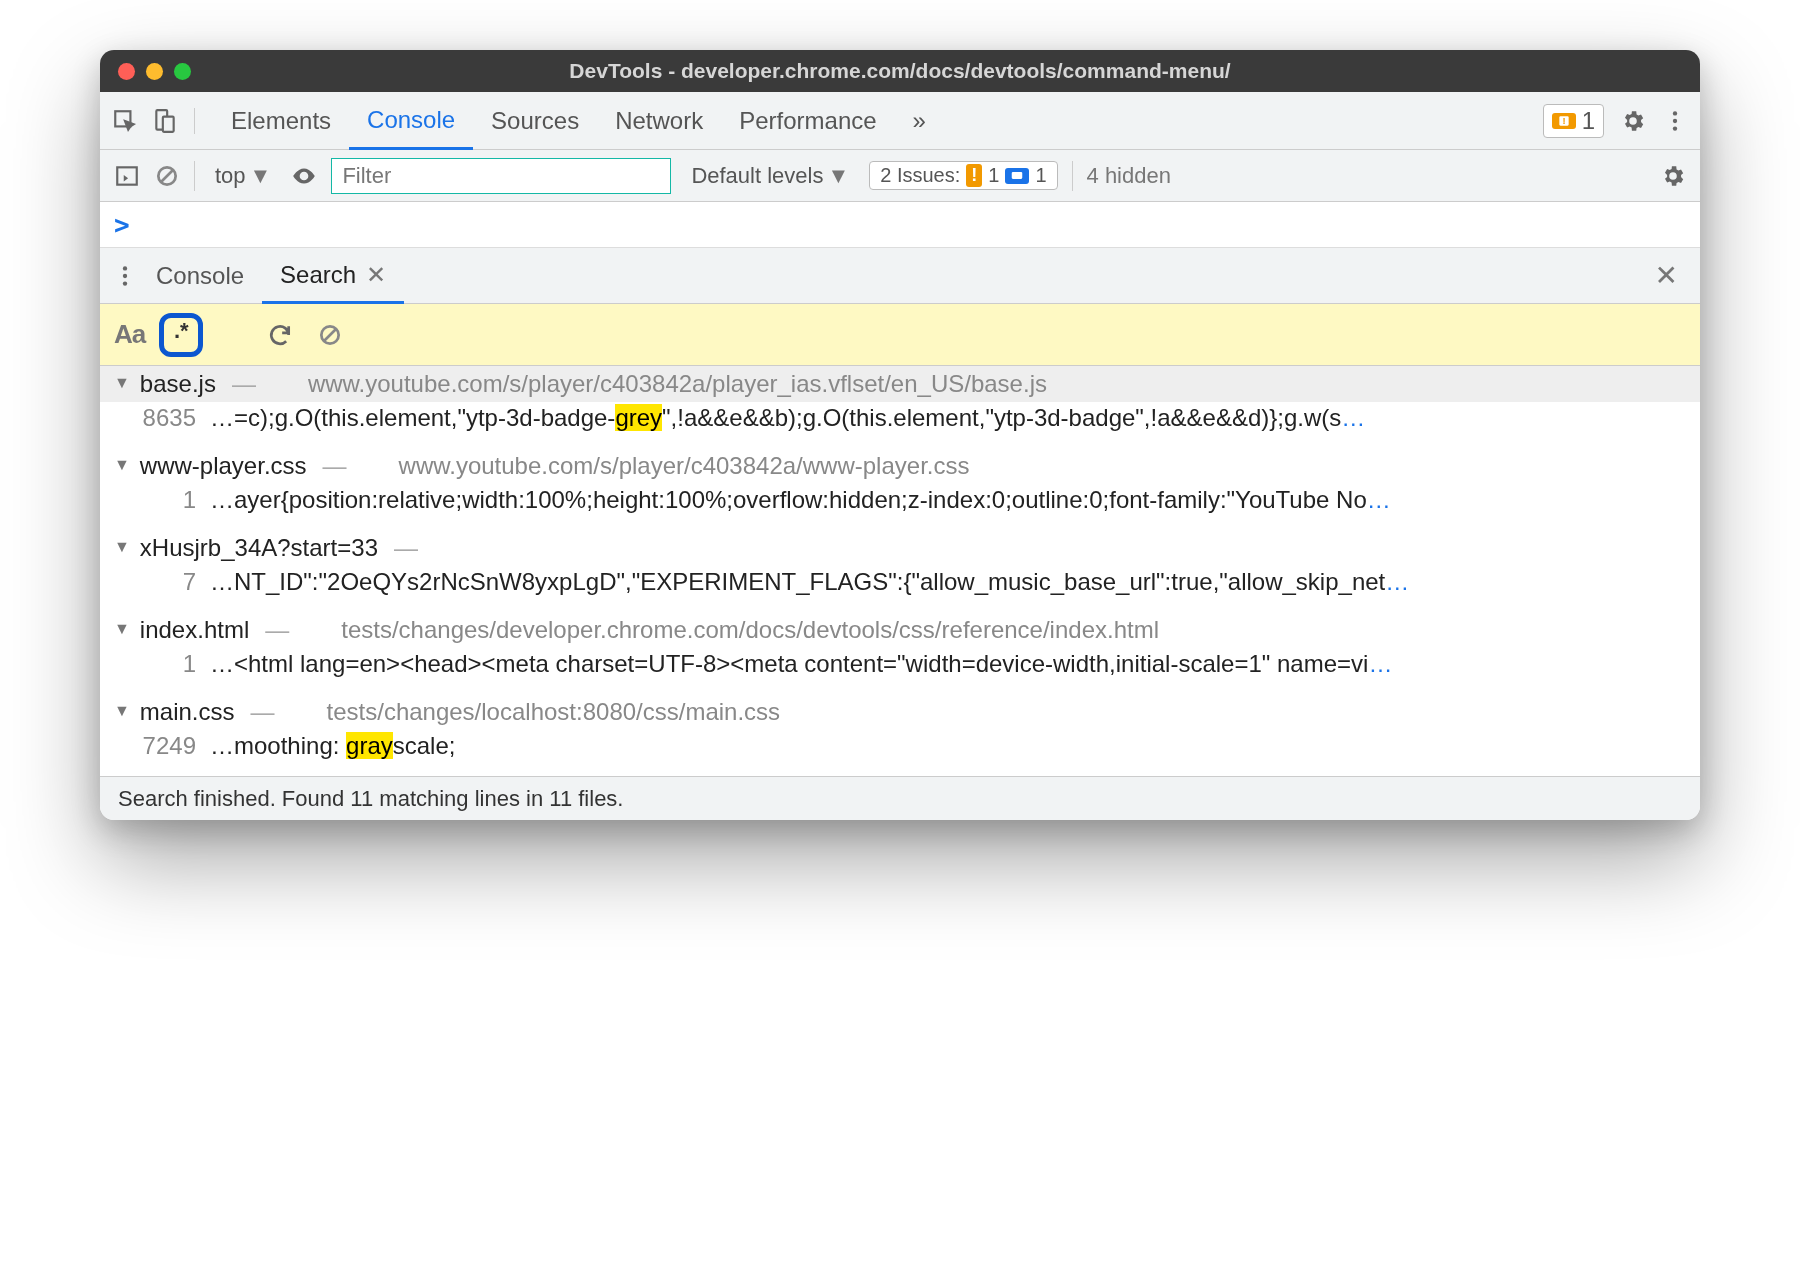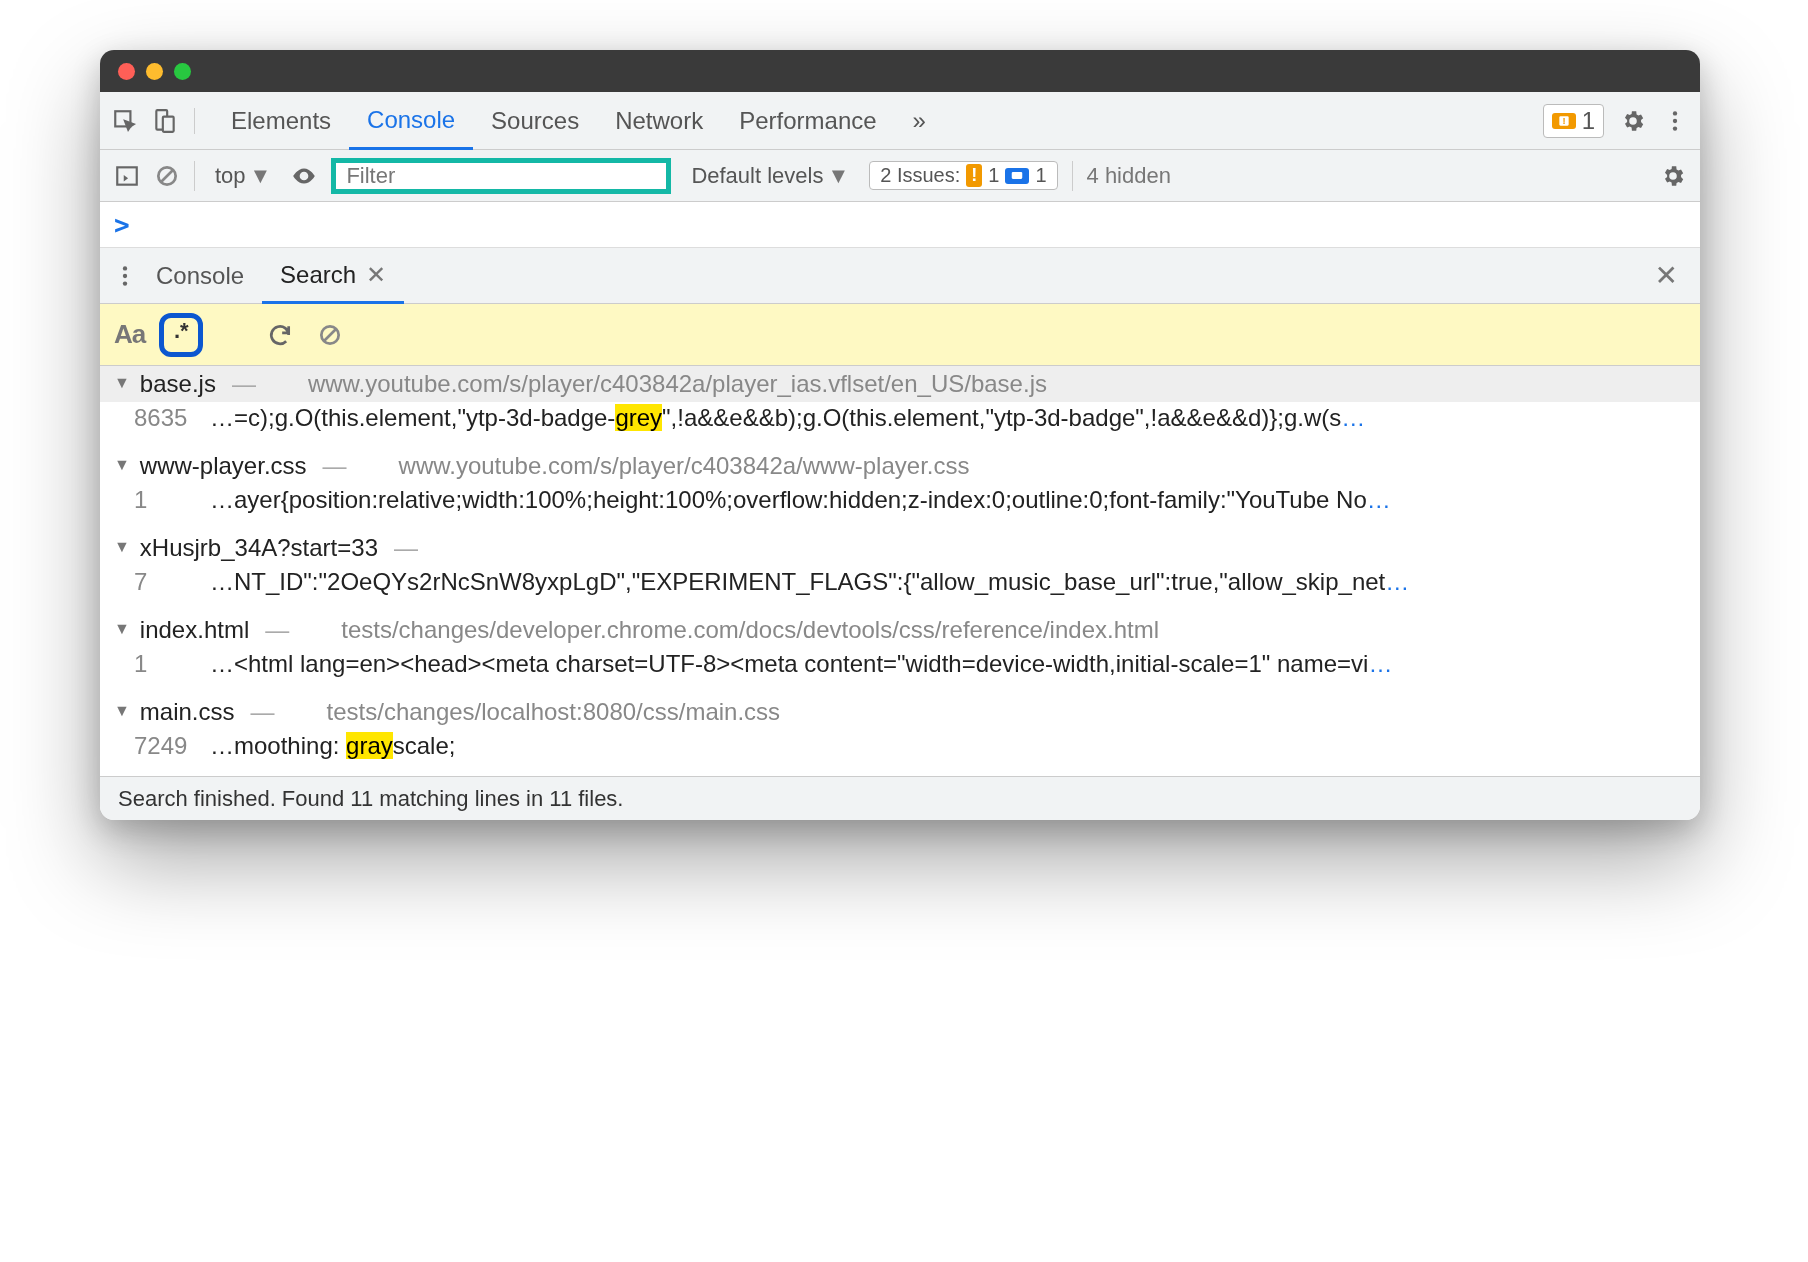--- a/index.html
+++ b/index.html
@@ -23,21 +23,21 @@
   .mt-spacer { flex: 1; }
   .mt-right { display: flex; align-items: center; gap: 16px; }
   .badge-orange { background: #f29900; color: #fff; border-radius: 3px; padding: 1px 5px; font-size: 18px; font-weight: 700; display: inline-flex; align-items: center; gap: 4px; }
   .mt-warnbtn { border: 1px solid #bbb; border-radius: 4px; padding: 2px 8px; display: flex; align-items: center; gap: 6px; background: #fff; }
   .icon { width: 26px; height: 26px; display: inline-flex; align-items: center; justify-content: center; }
   .icon svg { width: 100%; height: 100%; }
   
   .consoletb { height: 52px; border-bottom: 1px solid #ccc; display: flex; align-items: center; padding: 0 14px; gap: 14px; background: #f1f3f4; font-size: 22px; color: #555; }
   .ct-sep { width: 1px; height: 30px; background: #ccc; }
   .ct-select { display: flex; align-items: center; gap: 4px; padding: 2px 6px; }
-  .ct-filter { border: 5px solid #14b8a6; background: #fff; height: 36px; width: 340px; padding: 0 10px; color: #888; font-size: 22px; display: flex; align-items: center; }
+  .ct-filter { border: 1px solid #14b8a6; background: #fff; height: 36px; width: 340px; padding: 0 10px; color: #888; font-size: 22px; display: flex; align-items: center; }
   .ct-issues { border: 1px solid #bbb; border-radius: 4px; background: #fff; padding: 2px 10px; display: flex; align-items: center; gap: 6px; font-size: 20px; }
   .badge-blue { background: #1a73e8; color: #fff; border-radius: 3px; padding: 1px 5px; font-size: 18px; font-weight: 700; display: inline-flex; align-items: center; gap: 4px; }
   
   .prompt { height: 46px; border-bottom: 1px solid #ddd; display: flex; align-items: center; padding: 0 14px; font-size: 26px; color: #1a73e8; font-weight: 700; background: #fff; }
   
   .drawertabs { height: 56px; border-bottom: 1px solid #ccc; display: flex; align-items: center; padding: 0 12px; background: #f1f3f4; font-size: 24px; color: #555; }
   .dt-tab { padding: 0 18px; height: 100%; display: flex; align-items: center; gap: 10px; cursor: pointer; }
   .dt-tab.active { border-bottom: 3px solid #1a73e8; margin-bottom: -1px; color: #222; }
   .dt-spacer { flex: 1; }
   
@@ -48,39 +48,40 @@
   .sr-icons { display: flex; gap: 24px; margin-left: 50px; }
   
   .results { background: #fff; font-size: 24px; color: #222; }
   .rgroup-head { display: flex; align-items: center; gap: 10px; padding: 4px 14px; }
   .rgroup-head.hl { background: #eee; }
   .disclosure { color: #777; font-size: 16px; transform: translateY(-1px); }
   .rfile { font-weight: 500; }
   .rdash { color: #aaa; margin: 0 6px; }
   .rurl { color: #888; margin-left: 36px; }
   .rline { display: flex; gap: 14px; padding: 2px 14px 16px 34px; }
-  .rnum { color: #888; min-width: 62px; text-align: left; }
+  .rnum { color: #888; min-width: 62px; text-align: right; }
   .rtext { white-space: nowrap; overflow: hidden; text-overflow: ellipsis; flex: 1; }
   .rtext .more { color: #1a73e8; }
   mark { background: #ffe600; color: #000; }
   
   .status { height: 44px; border-top: 1px solid #ccc; background: #f1f3f4; display: flex; align-items: center; padding: 0 18px; font-size: 22px; color: #333; }
   .gray { color: #777; }
 </style>
 </head>
 <body>
 
 <div class="frame">
 
   <div class="titlebar">
     <div class="dots">
       <div class="dot red"></div>
       <div class="dot yel"></div>
       <div class="dot grn"></div>
     </div>
+    <div class="title">DevTools - developer.chrome.com/docs/devtools/command-menu/</div>
   </div>
 
   <div class="maintabs">
     <div class="mt-icons">
       <span class="icon">
         <svg viewBox="0 0 24 24" fill="none" stroke="#666" stroke-width="2">
             <rect x="3" y="3" width="14" height="14"></rect>
             <path d="M12 12 l8 3 -3 2 -2 3 z" fill="#666"></path>
           </svg>
       </span>

